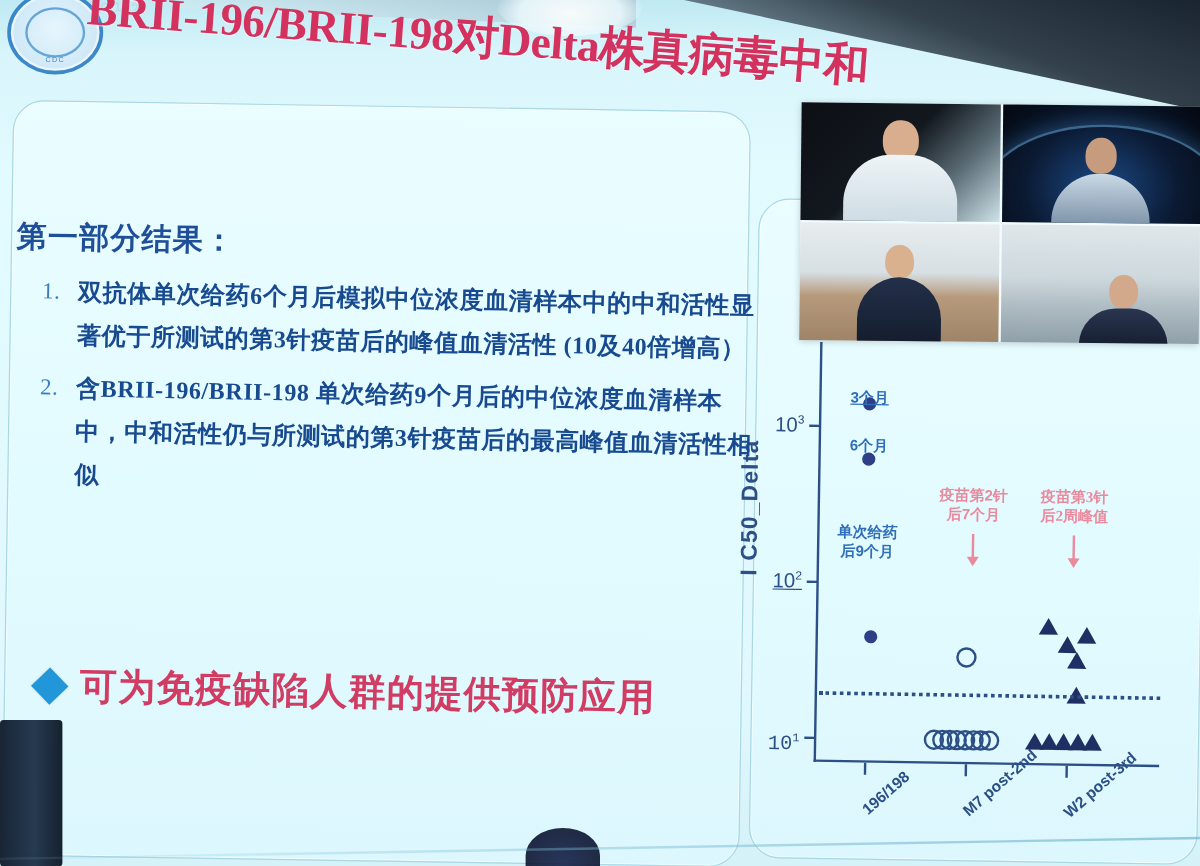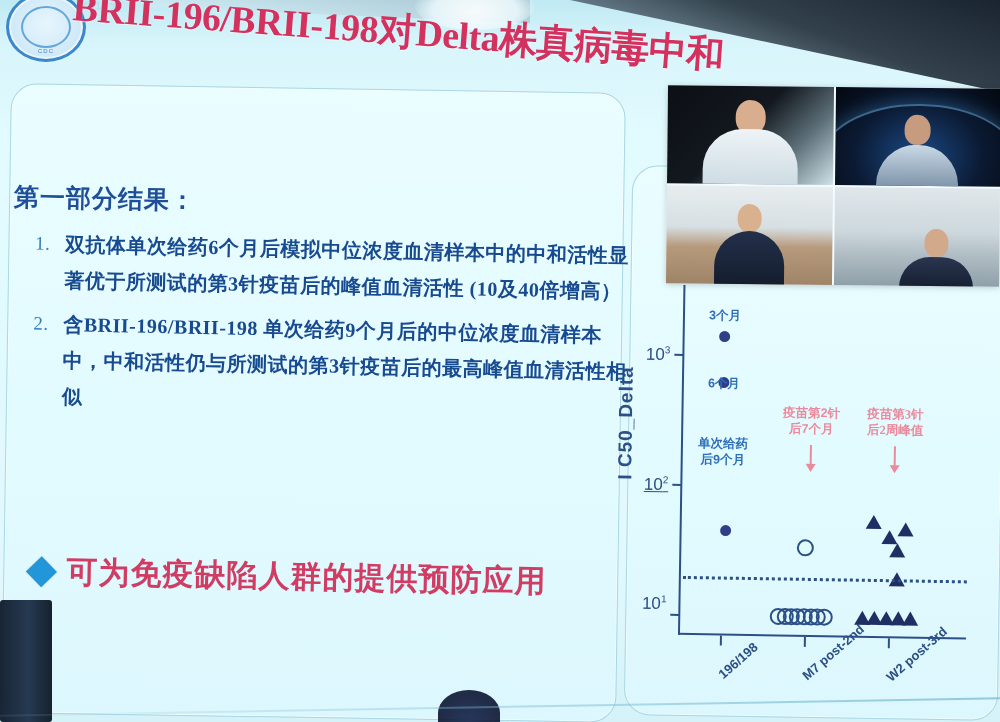--- a/index.html
+++ b/index.html
@@ -230,21 +230,21 @@
       <div>Delta真</div>
       <div>中和</div>
     </div>
 
     <div id="plot">
       <div class="axis-v"></div>
       <div class="axis-h"></div>
       <div class="ytitle">I C50_Delta</div>
       <div id="yticks">
           <div class="ytick" style="top: 328.872px;"></div>
-          <div class="ylab" style="top: 319px;">10<sup>1</sup></div>
+          <div class="ylab" style="top: 336px; font-family: Liberation Mono, monospace;">10<sup>1</sup></div>
           <div class="ytick" style="top: 198.934px;"></div>
           <div class="ylab" style="top: 199.934px; text-decoration: underline;">10<sup>2</sup></div>
           <div class="ytick" style="top: 68.9962px;"></div>
           <div class="ylab" style="top: 69.9962px; text-align: right;">10<sup>3</sup></div>
         </div>
       <div id="xticks">
           <div class="xtick" style="left: 42px;"></div>
           <div class="xlab" style="left: 38px;">196/198</div>
           <div class="xtick" style="left: 126px;"></div>
           <div class="xlab" style="left: 122px;">M7 post-2nd</div>
@@ -269,24 +269,24 @@
           <div class="pt-tri" style="left: 226px; top: 241.353px;"></div>
           <div class="pt-tri" style="left: 218px; top: 262.498px;"></div>
           <div class="pt-tri" style="left: 218px; top: 290.757px;"></div>
           <div class="pt-tri" style="left: 184px; top: 329.872px;"></div>
           <div class="pt-tri" style="left: 196px; top: 329.872px;"></div>
           <div class="pt-tri" style="left: 208px; top: 329.872px;"></div>
           <div class="pt-tri" style="left: 220px; top: 329.872px;"></div>
           <div class="pt-tri" style="left: 232px; top: 329.872px;"></div>
         </div>
       <div id="annots">
-          <div class="ann-blue" style="left: 42px; top: 22px;">
+          <div class="ann-blue" style="left: 42px; top: 38px; text-decoration: underline;">
             <div>3个月</div>
           </div>
-          <div class="ann-blue" style="left: 42px; top: 90px; text-align: center;">
+          <div class="ann-blue" style="left: 42px; top: 78px; text-align: center;">
             <div>6个月</div>
           </div>
           <div class="ann-blue" style="left: 42px; top: 150px;">
             <div>单次给药</div>
             <div>后9个月</div>
           </div>
           <div class="ann-pink" style="left: 130px; top: 118px;">
             <div>疫苗第2针</div>
             <div>后7个月</div>
           </div>

